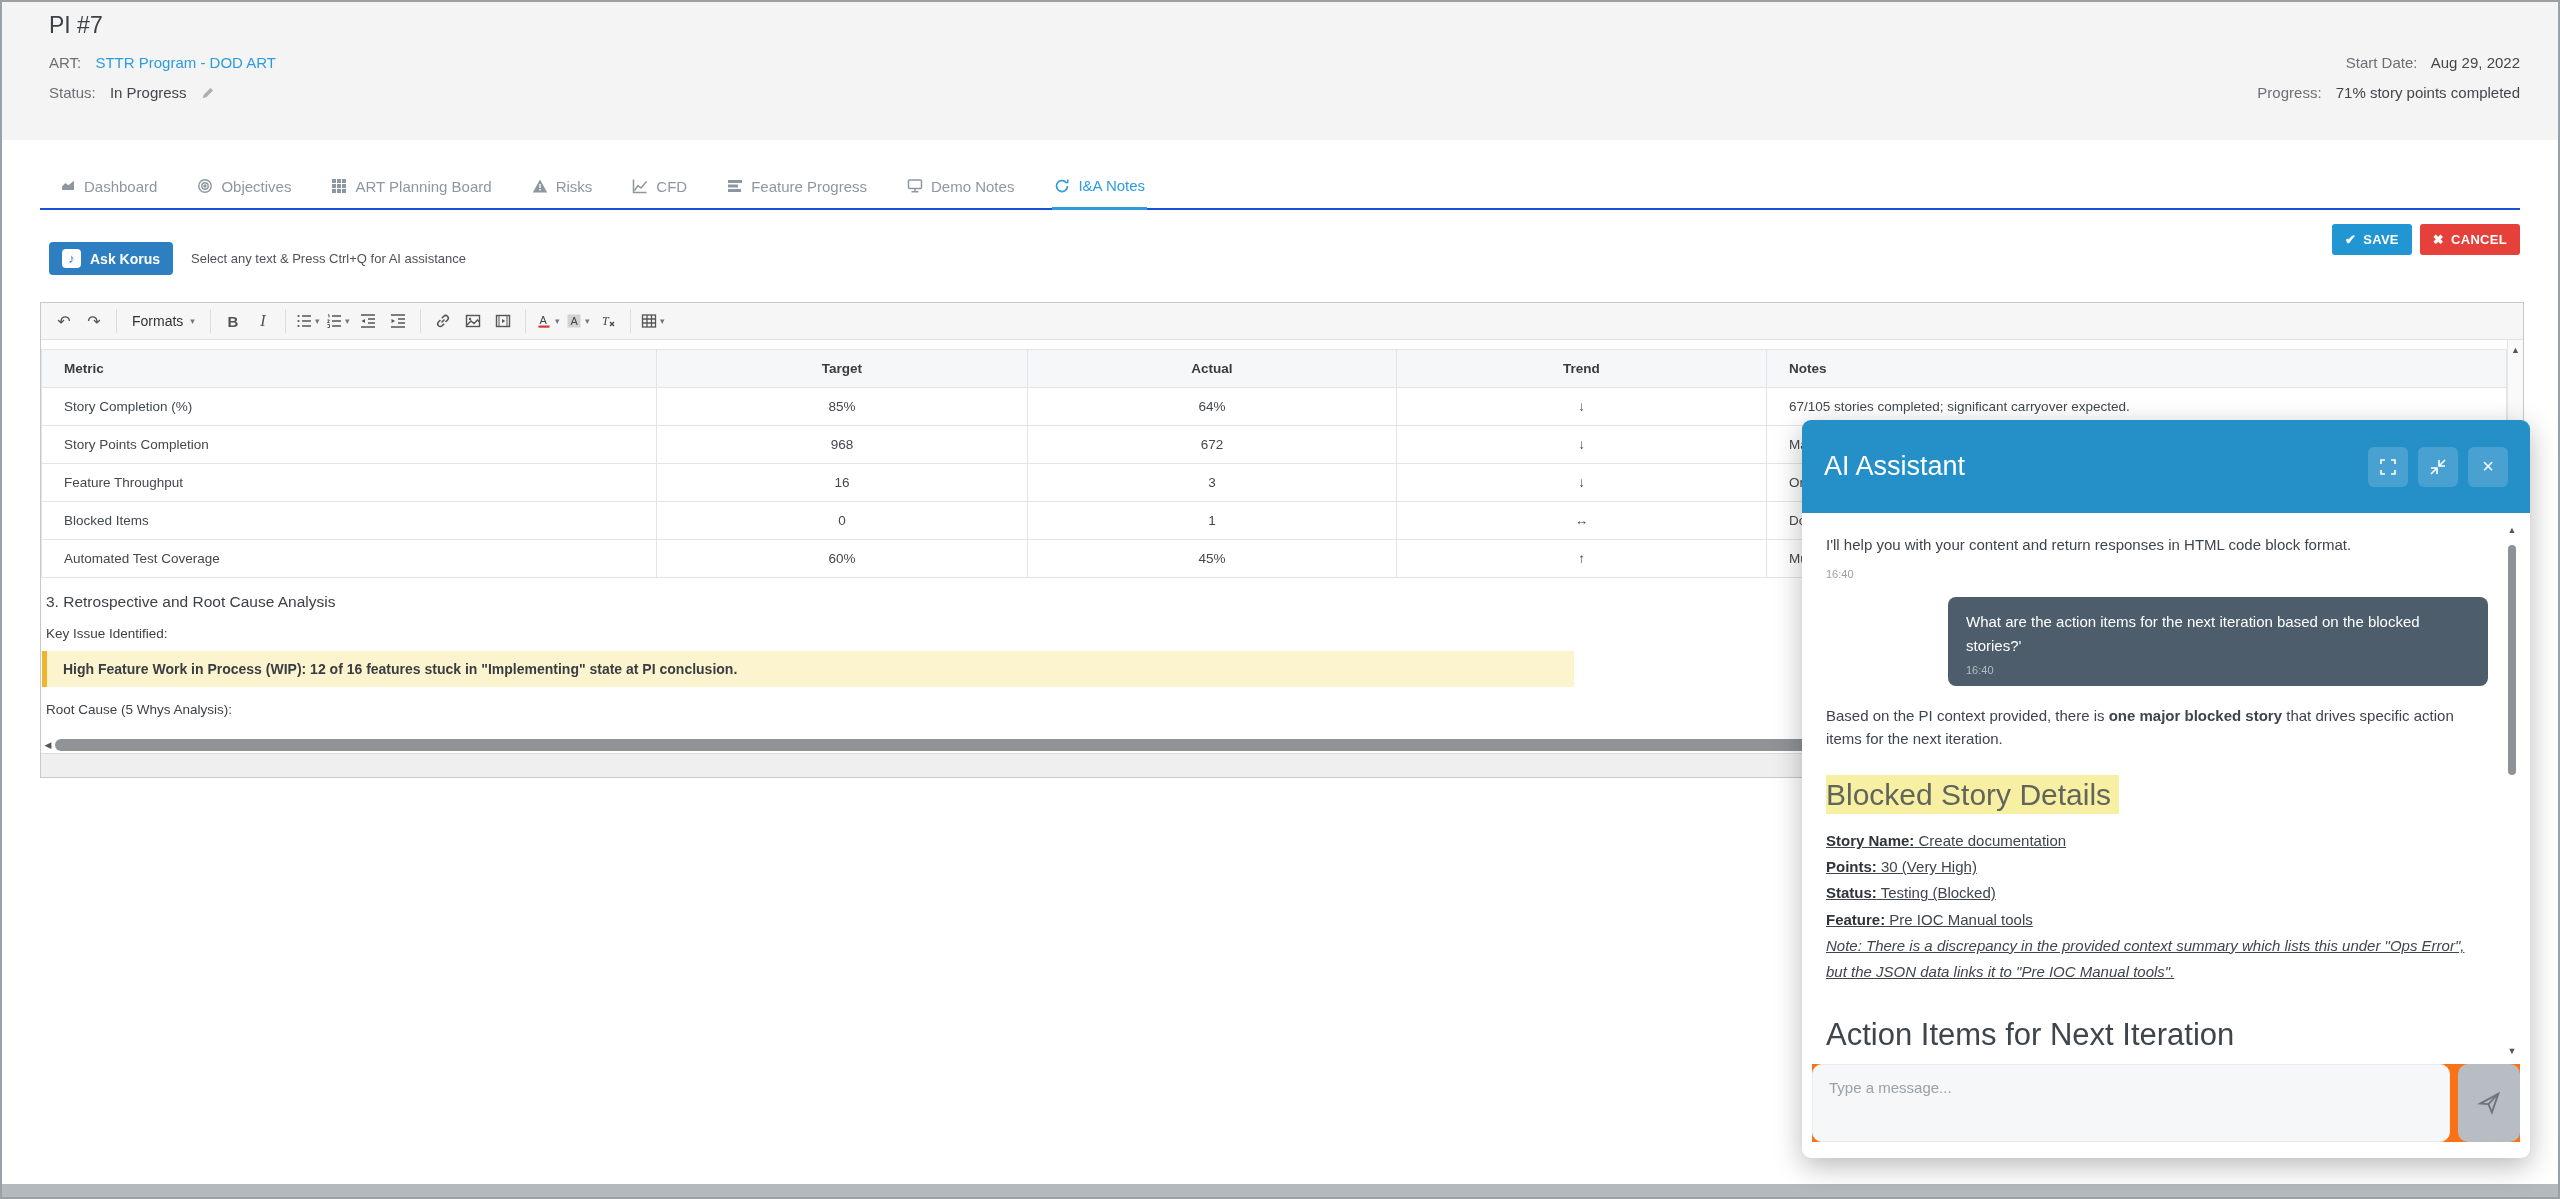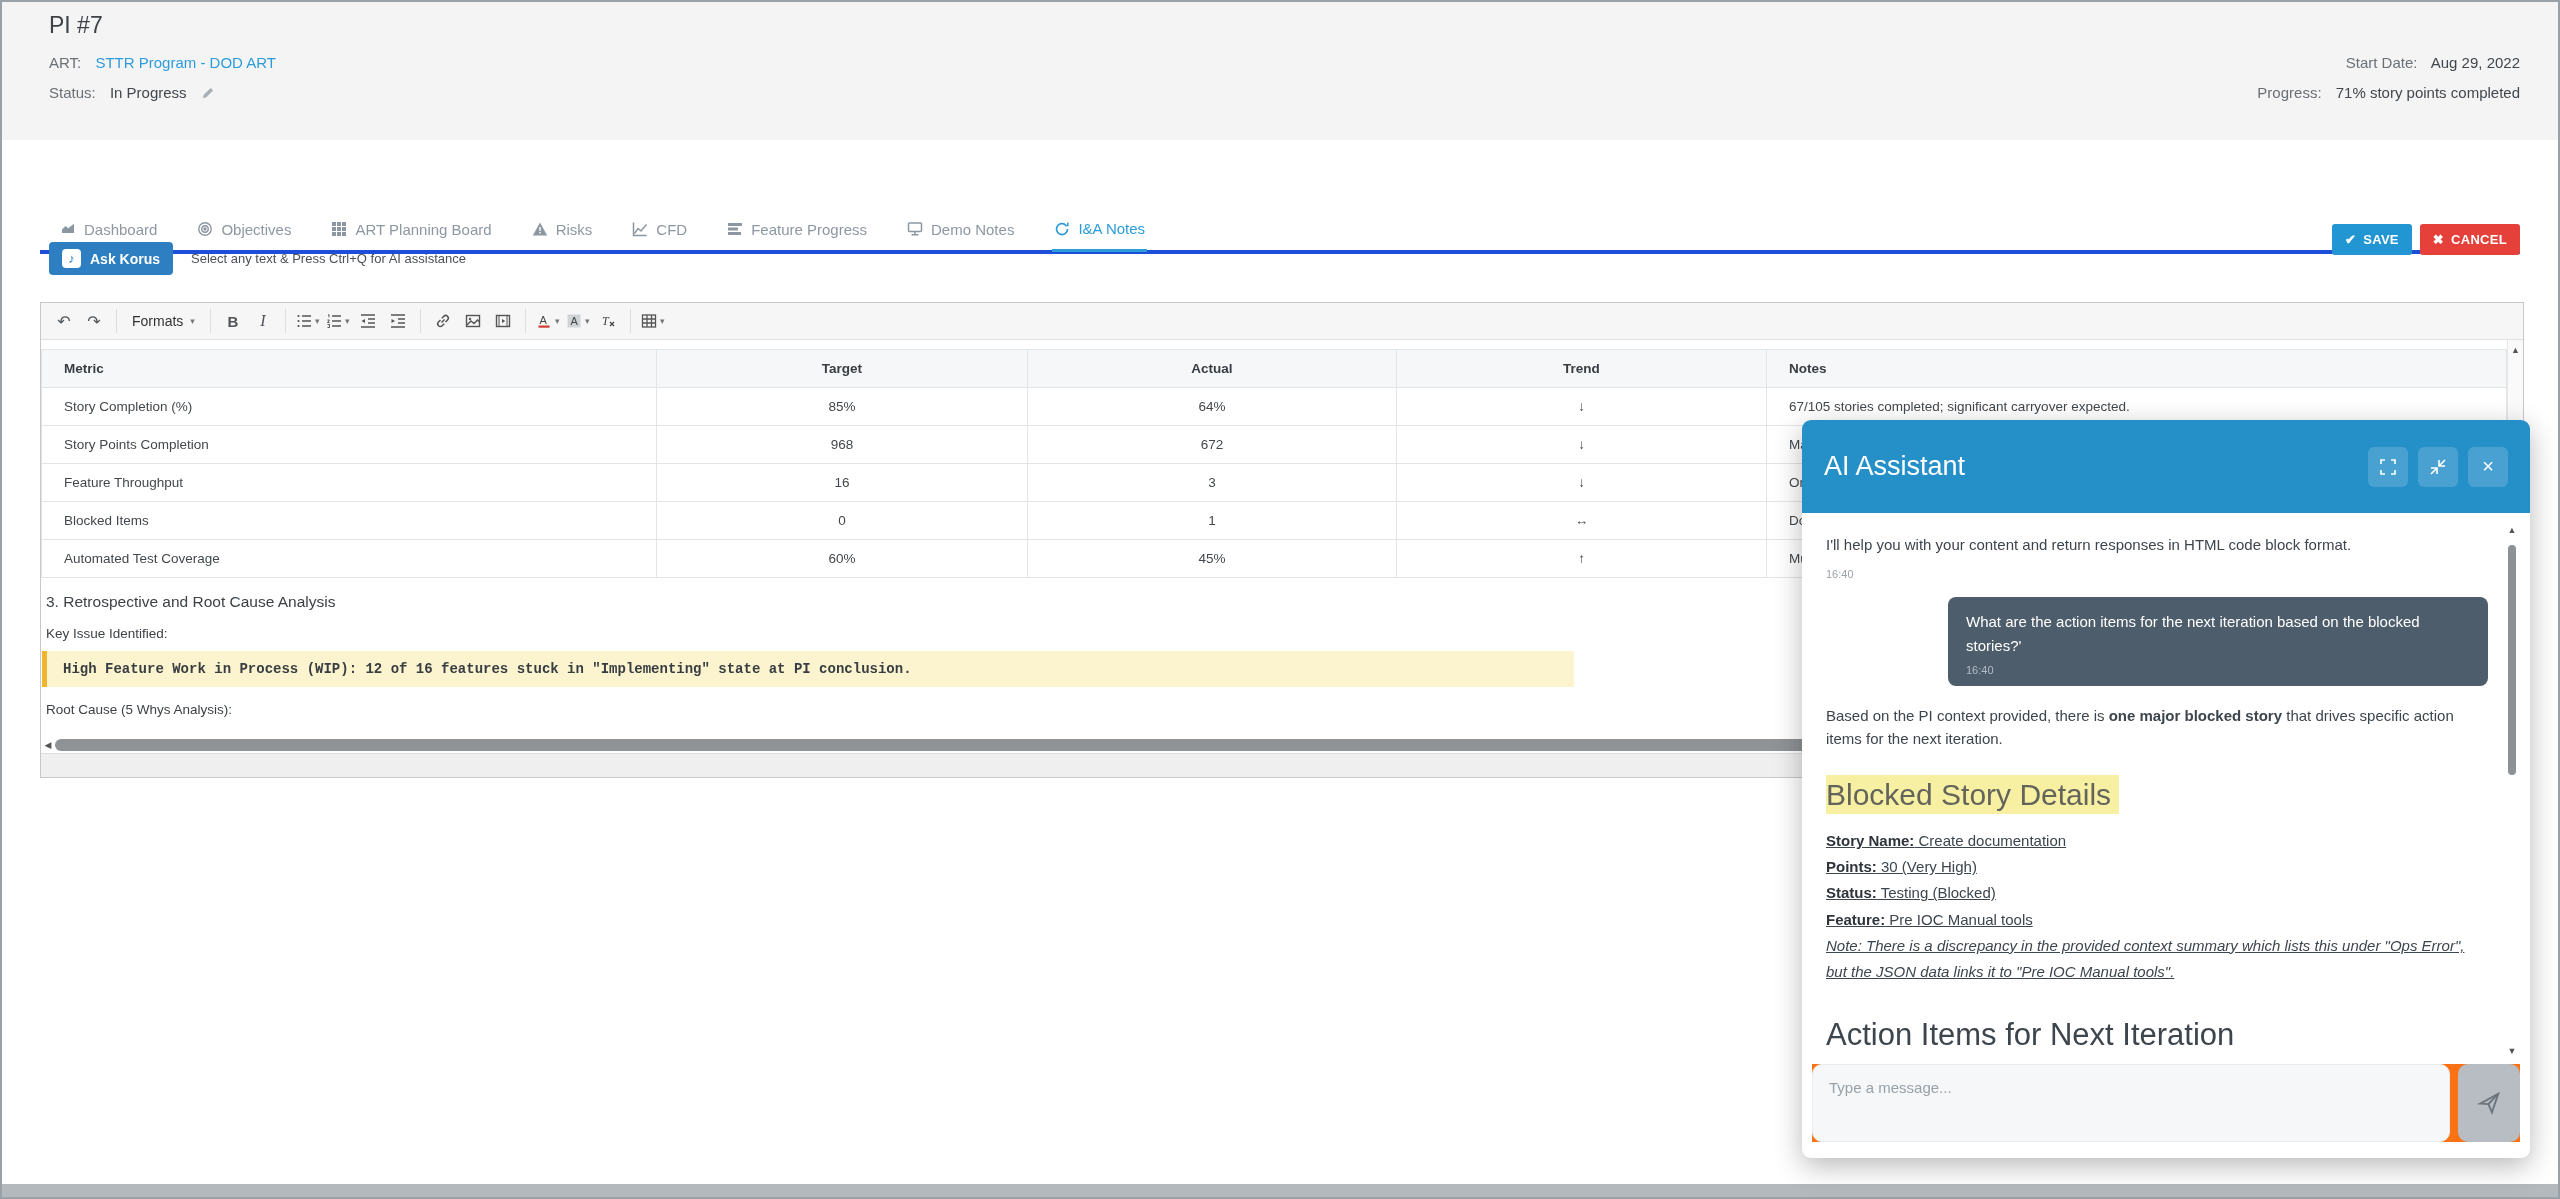--- a/index.html
+++ b/index.html
@@ -16,21 +16,21 @@
   .meta-row .lbl { color:#6a7076; margin-right:10px; }
   .meta-row .val { color:#41474d; }
   .art-row { left:47px; top:52px; }
   .art-link { color:#2d9cdb; cursor:pointer; }
   .status-row { left:47px; top:82px; }
   .pencil { display:inline-block; margin-left:10px; vertical-align:-2px; cursor:pointer; }
   .right-meta { right:38px; text-align:center; }
   .date-row { top:52px; }
   .prog-row { top:82px; }
   
-  .tabbar { position:absolute; left:38px; right:38px; top:168px; height:40px; border-bottom:4px solid #1d4ed8; display:flex; gap:36px; padding-left:18px;margin-top:44px; }
+  .tabbar { position:absolute; left:38px; right:38px; top:168px; height:40px; border-bottom:2px solid #1d4ed8; display:flex; gap:36px; padding-left:18px; }
   .tab { display:flex; align-items:center; gap:8px; font-size:15px; color:#8d97a2; cursor:pointer; padding:6px 2px 12px; }
   .tab svg { width:16px; height:16px; flex:none; }
   .tab.active { color:#2d9cdb; border-bottom:3px solid #2d9cdb; margin-bottom:-2px; }
   
   .actionbar { position:absolute; right:38px; top:222px; display:flex; gap:8px; }
   .btn { display:flex; align-items:center; gap:7px; font-size:13px; font-weight:700; color:#fff; border:none; border-radius:3px; padding:8px 13px; cursor:pointer; letter-spacing:.3px; }
   .btn-save { background:#2196d3; }
   .btn-cancel { background:#e6403a; }
   
   .korus-row { position:absolute; left:47px; top:240px; display:flex; align-items:center; gap:18px; }
@@ -48,21 +48,21 @@
   .bold-g { font-weight:800; font-size:15px; }
   .ital-g { font-style:italic; font-family:"Liberation Serif",serif; font-size:16px; }
   .content { position:absolute; left:0; top:37px; right:16px; bottom:39px; overflow:hidden; background:#fff; padding-top:9px; }
   table.metrics { border-collapse:collapse; width:2466px; table-layout:fixed; font-size:13.5px; color:#43484d; }
   .metrics col.c1{width:615px;} .metrics col.c2{width:371px;} .metrics col.c3{width:369px;} .metrics col.c4{width:370px;}
   .metrics th, .metrics td { border:1px solid #e2e5e8; padding:11px 12px 11px 22px; text-align:left; font-weight:400; }
   .metrics th { background:#f5f7f9; font-weight:700; color:#383d42; }
   .metrics th.ctr, .metrics td.ctr { text-align:center; padding-left:12px; }
   .sect-h { margin:15px 0 0 5px; font-size:15.5px; color:#3d4247; }
   .k-label { margin:15px 0 0 5px; font-size:13.5px; color:#3d4247; }
-  .key-issue { margin:10px 0 0 1px; width:1532px; background:#fcf4cf; border-left:5px solid #f0b52e; padding:10px 14px 10px 16px; font-size:14px; font-weight:700; color:#383d42;font-family:Liberation Mono, monospace; }
+  .key-issue { margin:10px 0 0 1px; width:1532px; background:#fcf4cf; border-left:5px solid #f0b52e; padding:10px 14px 10px 16px; font-size:14px; font-weight:700; color:#383d42; }
   .hscroll { position:absolute; left:0; right:16px; bottom:25px; height:14px; display:flex; align-items:center; }
   .hs-arrow { width:14px; font-size:9px; color:#555; text-align:center; cursor:pointer; }
   .hs-thumb { height:12px; flex:1; margin-right:8px; background:#8f9396; border-radius:6px; cursor:pointer; }
   .estatus { position:absolute; left:0; right:0; bottom:0; height:24px; background:#efefef; border-top:1px solid #ddd; }
   .vscroll { position:absolute; right:0; top:37px; width:16px; bottom:39px; background:#fafafa; border-left:1px solid #e7e7e7; }
   .vs-up { font-size:9px; color:#555; text-align:center; padding-top:5px; cursor:pointer; }
   
   .panel { position:absolute; left:1800px; top:418px; width:728px; height:738px; background:#fff; border-radius:9px; box-shadow:0 8px 28px rgba(0,0,0,.28); z-index:20; }
   .p-hdr { height:93px; background:#2590c8; border-radius:9px 9px 0 0; display:flex; align-items:center; padding:0 22px; }
   .p-title { color:#fff; font-size:27px; font-weight:400; flex:1; }

